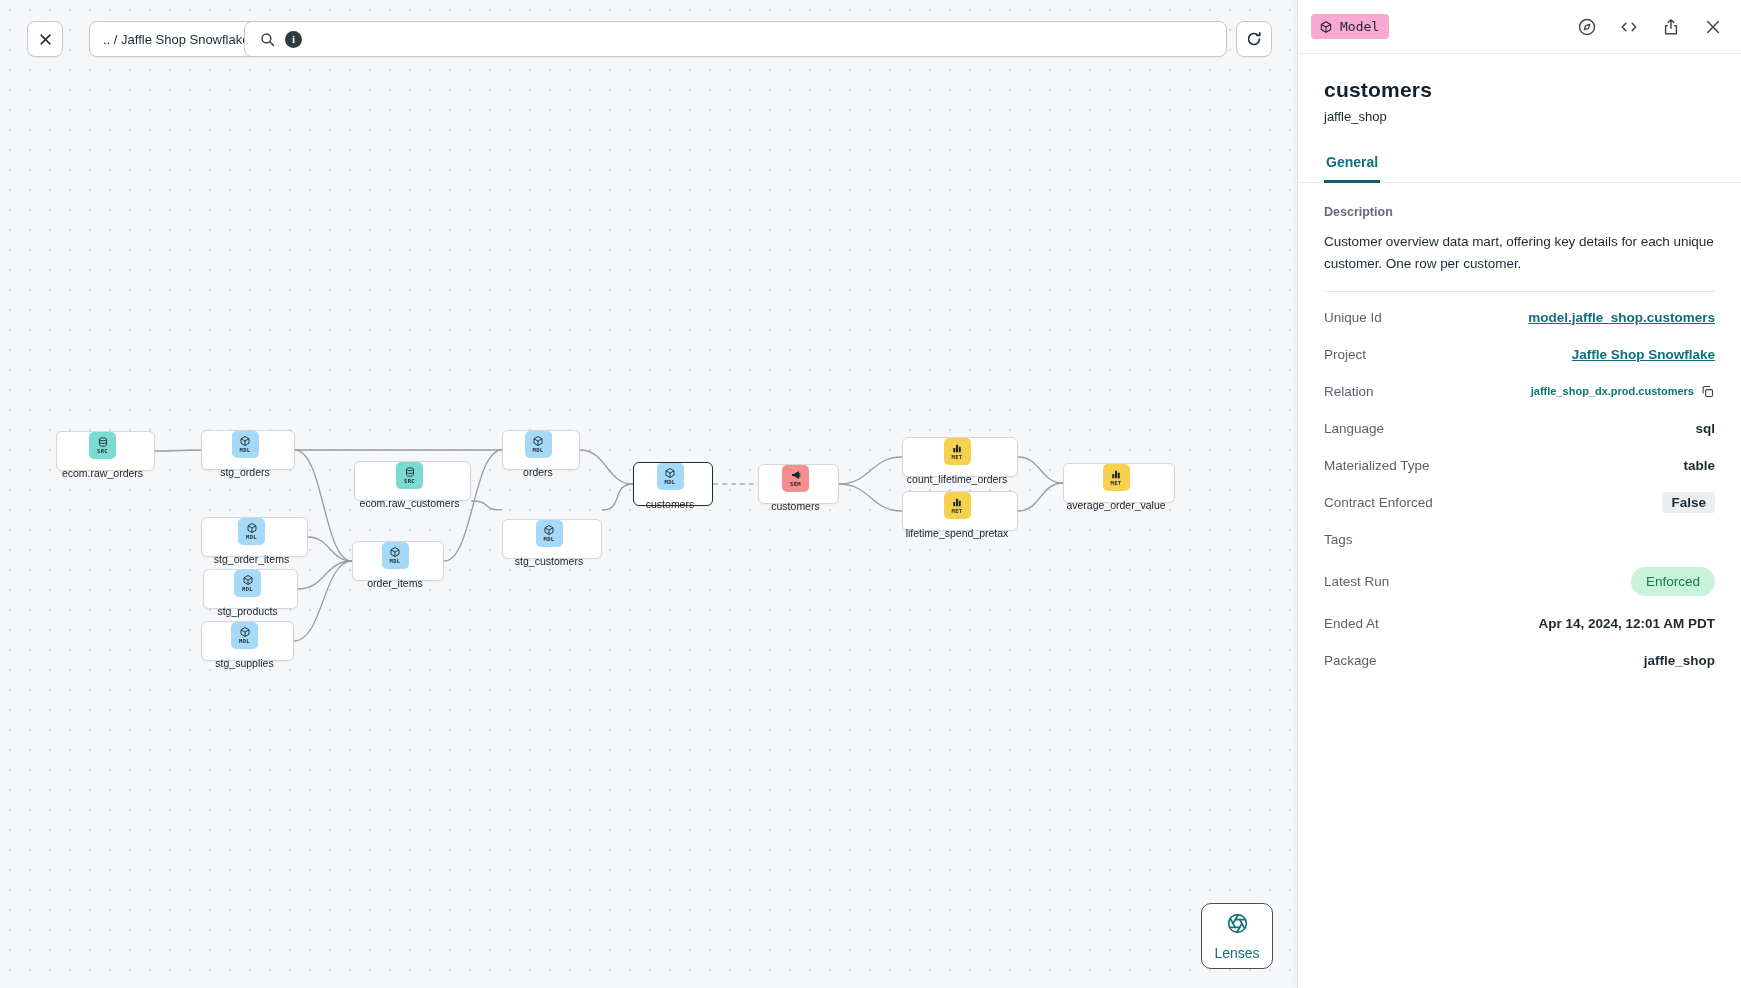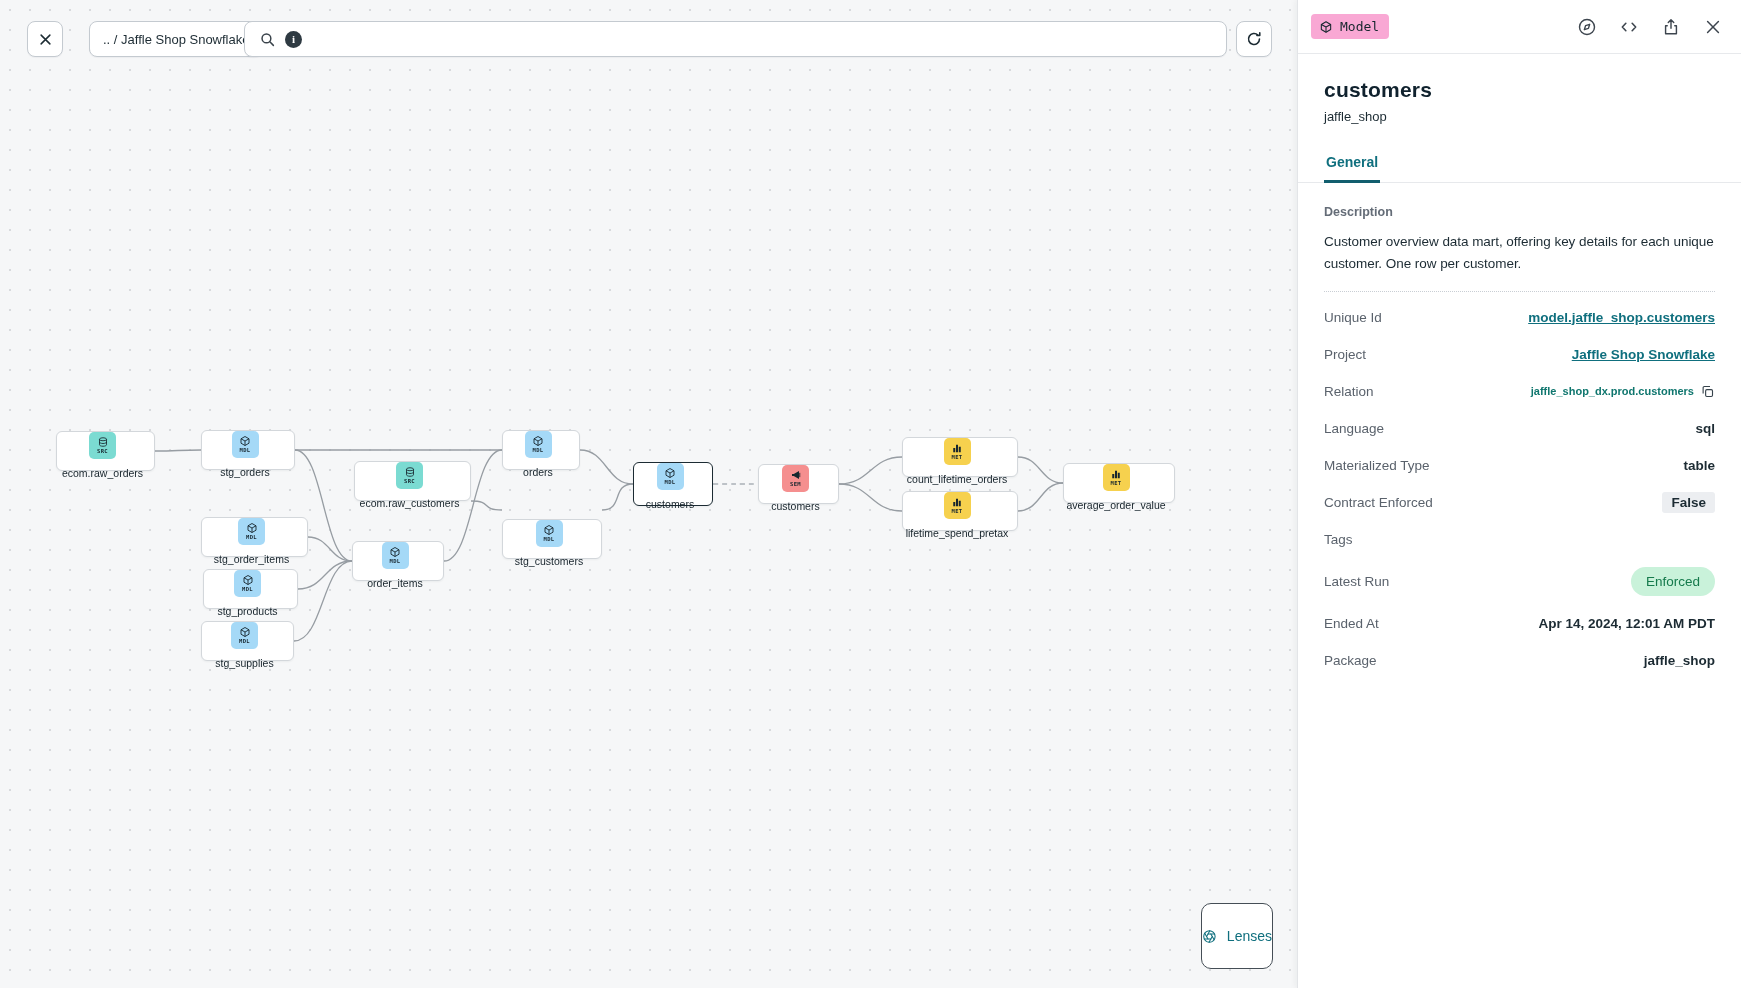--- a/index.html
+++ b/index.html
@@ -27,21 +27,21 @@
   .node { position:absolute; height:40px; background:#fff; border:1px solid #d3d7db; border-radius:6px;
     display:flex; align-items:center; gap:8px; padding:0 12px 0 6px; box-shadow:0 1px 2px rgba(20,30,40,.05); cursor:pointer;flex-direction:column; }
   .node.selected { border:1.8px solid #1c2b33; height:44px; }
   .node-icon { flex:0 0 27px; width:27px; height:27px; border-radius:5px; display:flex; flex-direction:column; align-items:center; justify-content:center; }
   .node-icon svg { width:12px; height:12px; display:block; }
   .node-icon .tag { font-size:5.5px; font-weight:700; letter-spacing:.4px; color:#17262e; line-height:1; margin-top:1px; font-family:"DejaVu Sans Mono",monospace; }
   .node-label { font-size:10.5px; color:#16232b; white-space:nowrap; }
 
   
   .lenses { position:absolute; left:1201px; top:903px; width:72px; height:66px; background:#fff; border:1.5px solid #454e56;
-    border-radius:10px; display:flex; flex-direction:row; align-items:center; justify-content:center; gap:10px; cursor:pointer; }
+    border-radius:10px; display:flex; flex-direction:column; align-items:center; justify-content:center; gap:10px; cursor:pointer; }
   .lenses svg { width:23px; height:23px; }
   .lenses span { font-size:14px; color:#0f6f7e; }
 
   
   .panel { position:absolute; left:1297px; top:0; width:444px; height:988px; background:#fff;
     border-left:1px solid #e3e5e8; box-shadow:-2px 0 6px rgba(20,30,40,.05); }
   .panel-header { height:54px; display:flex; align-items:center; justify-content:space-between; padding:0 18px 0 13px; border-bottom:1px solid #e7e9ec; }
   .type-badge { display:inline-flex; align-items:center; gap:7px; background:#f9a8d4; border-radius:4px; padding:5px 10px 5px 8px;
     font-family:"DejaVu Sans Mono",monospace; font-size:13px; color:#17262e; }
   .hdr-icons { display:flex; align-items:center; gap:21px; }

